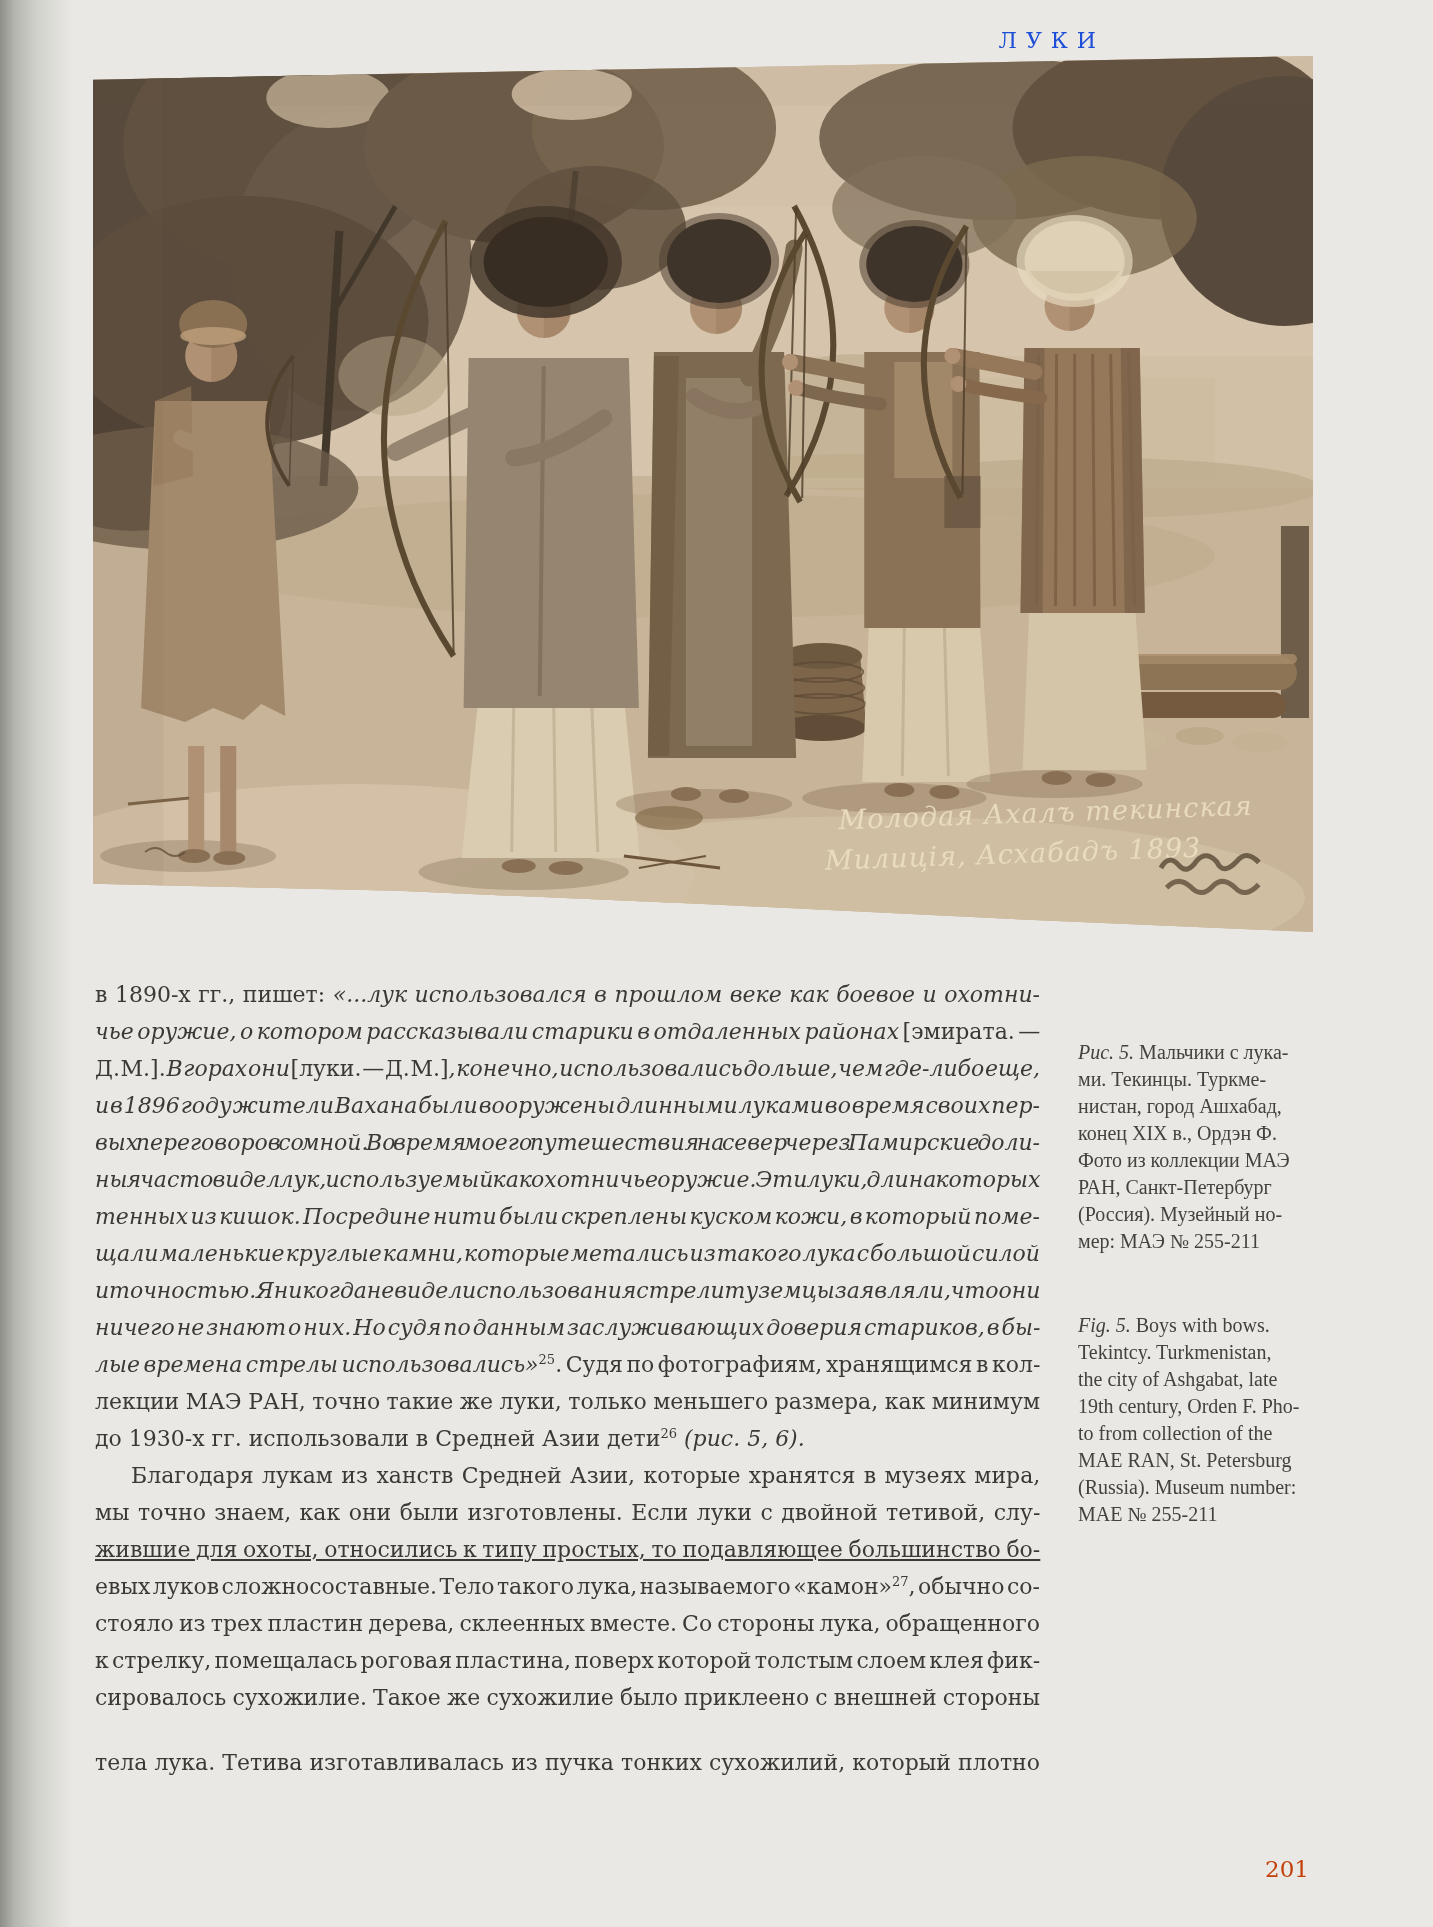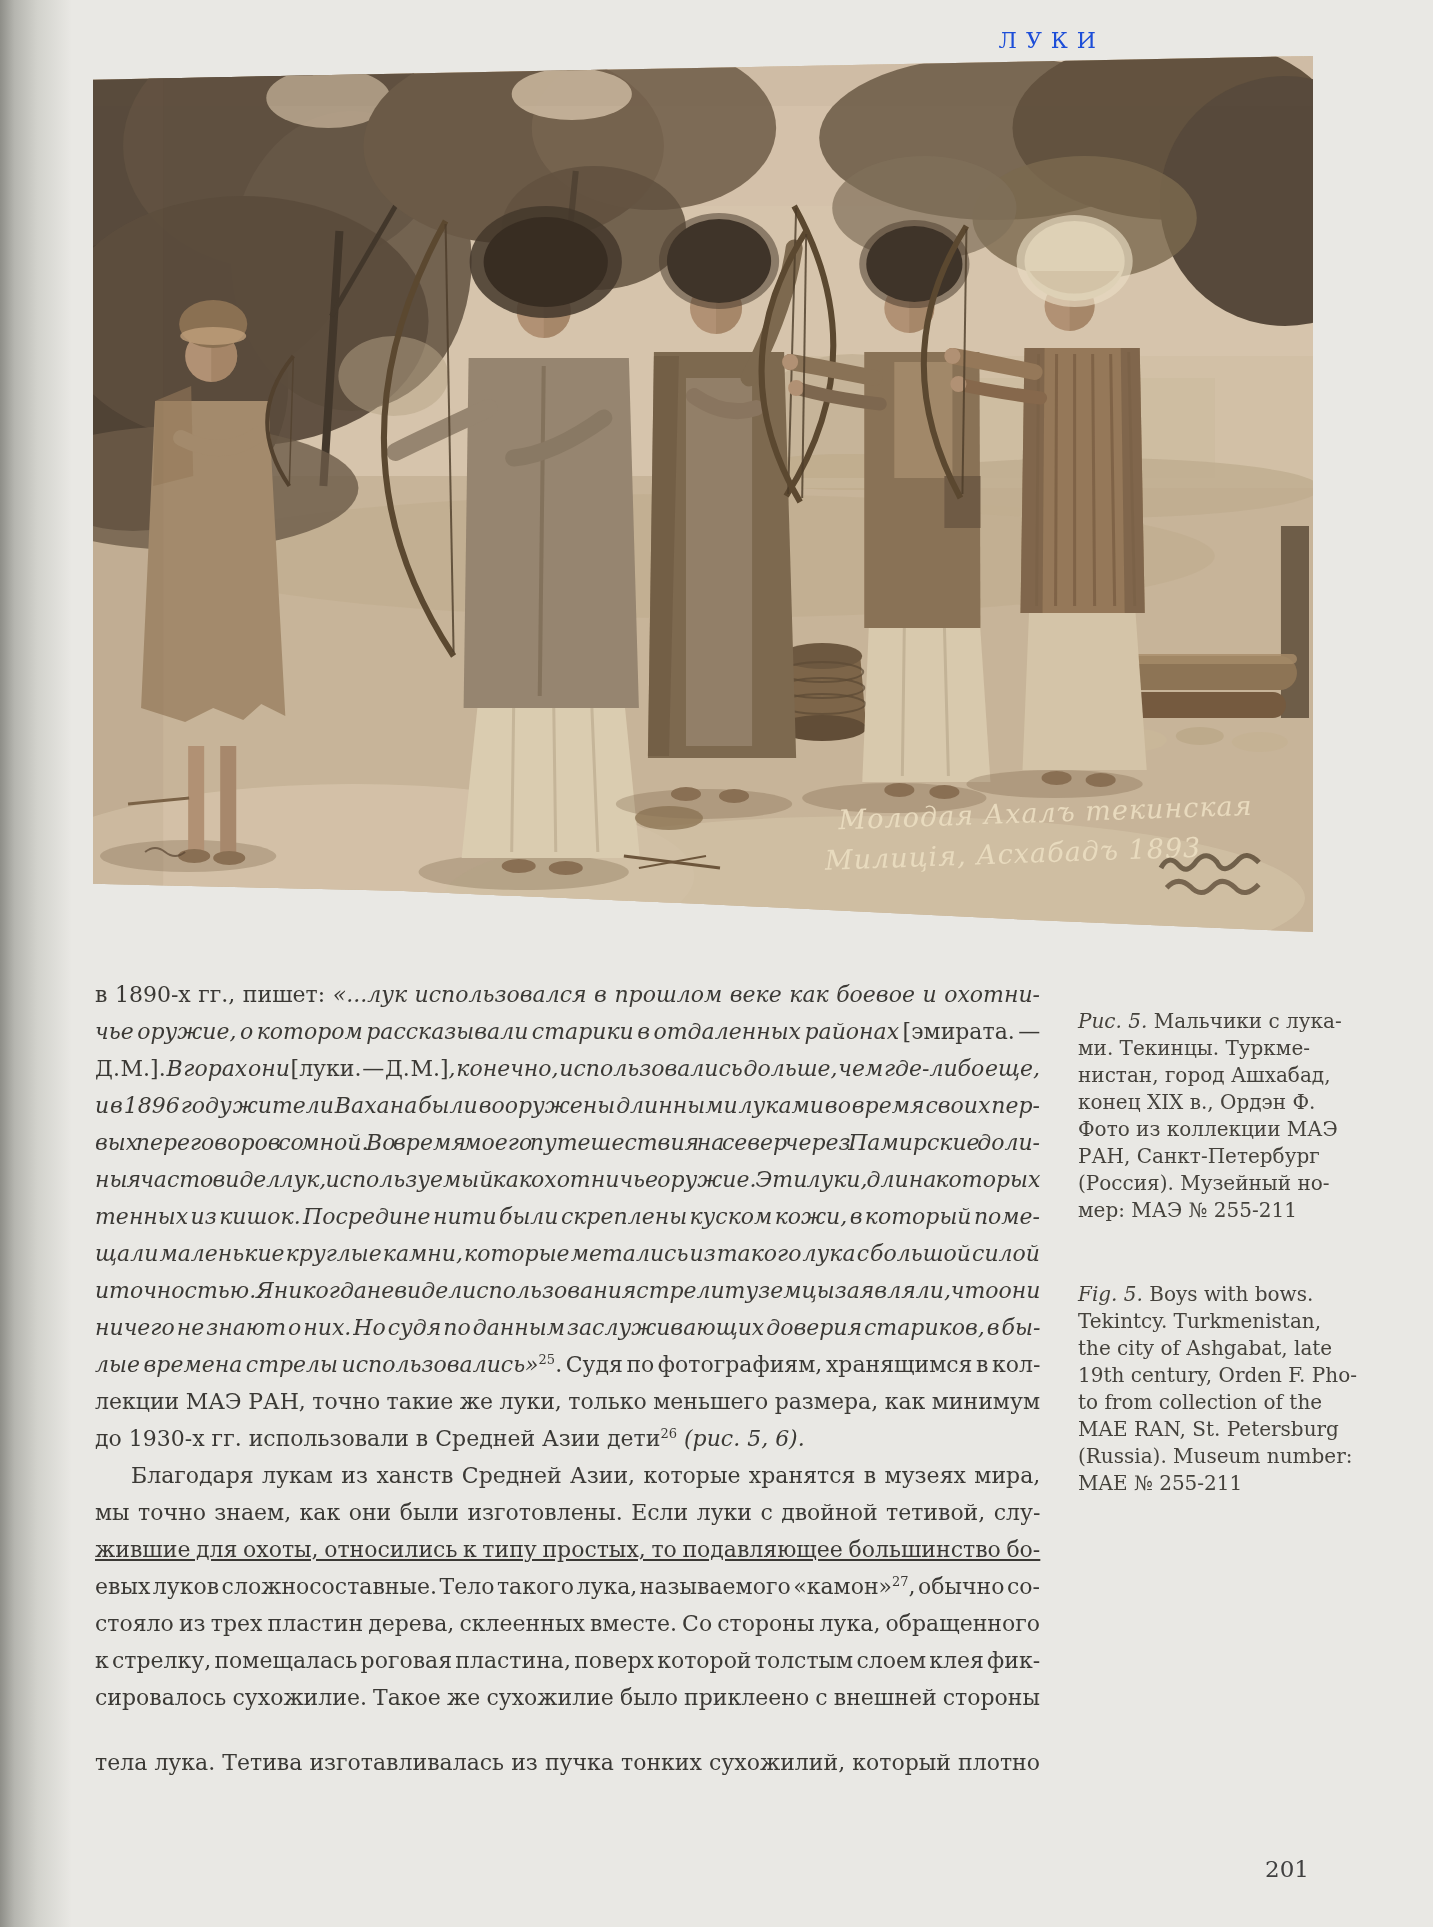--- a/index.html
+++ b/index.html
@@ -28,25 +28,25 @@
     position:absolute;left:95px;top:976px;width:945px;color:#3b3935;
   }
   .body-text .tline{
     height:37px;line-height:37px;font-size:22px;white-space:normal;
     text-align:justify;text-align-last:justify;
   }
   .body-text .tline.end{text-align-last:left;}
   .tline.indent{text-indent:36px;}
   .it{font-style:italic;}
   sup{font-size:13px;line-height:0;vertical-align:super;}
-  .captions{position:absolute;left:1078px;top:1008px;width:330px;color:#45423c;}
+  .captions{position:absolute;left:1078px;top:1039px;width:330px;color:#45423c;font-family:Liberation Serif, serif;}
   .caption .tline{height:27px;line-height:27px;font-size:20px;}
   .caption.en{margin-top:57px;}
   .page-number{
-    position:absolute;left:1265px;top:1856px;font-size:23px;color:#404040;
+    position:absolute;left:1265px;top:1856px;font-size:23px;color:#c2410c;
   }
 </style>
 </head>
 <body>
 
 <div class="page">
   <div class="page-edge"></div>
 
   <div class="running-head">ЛУКИ</div>
 

